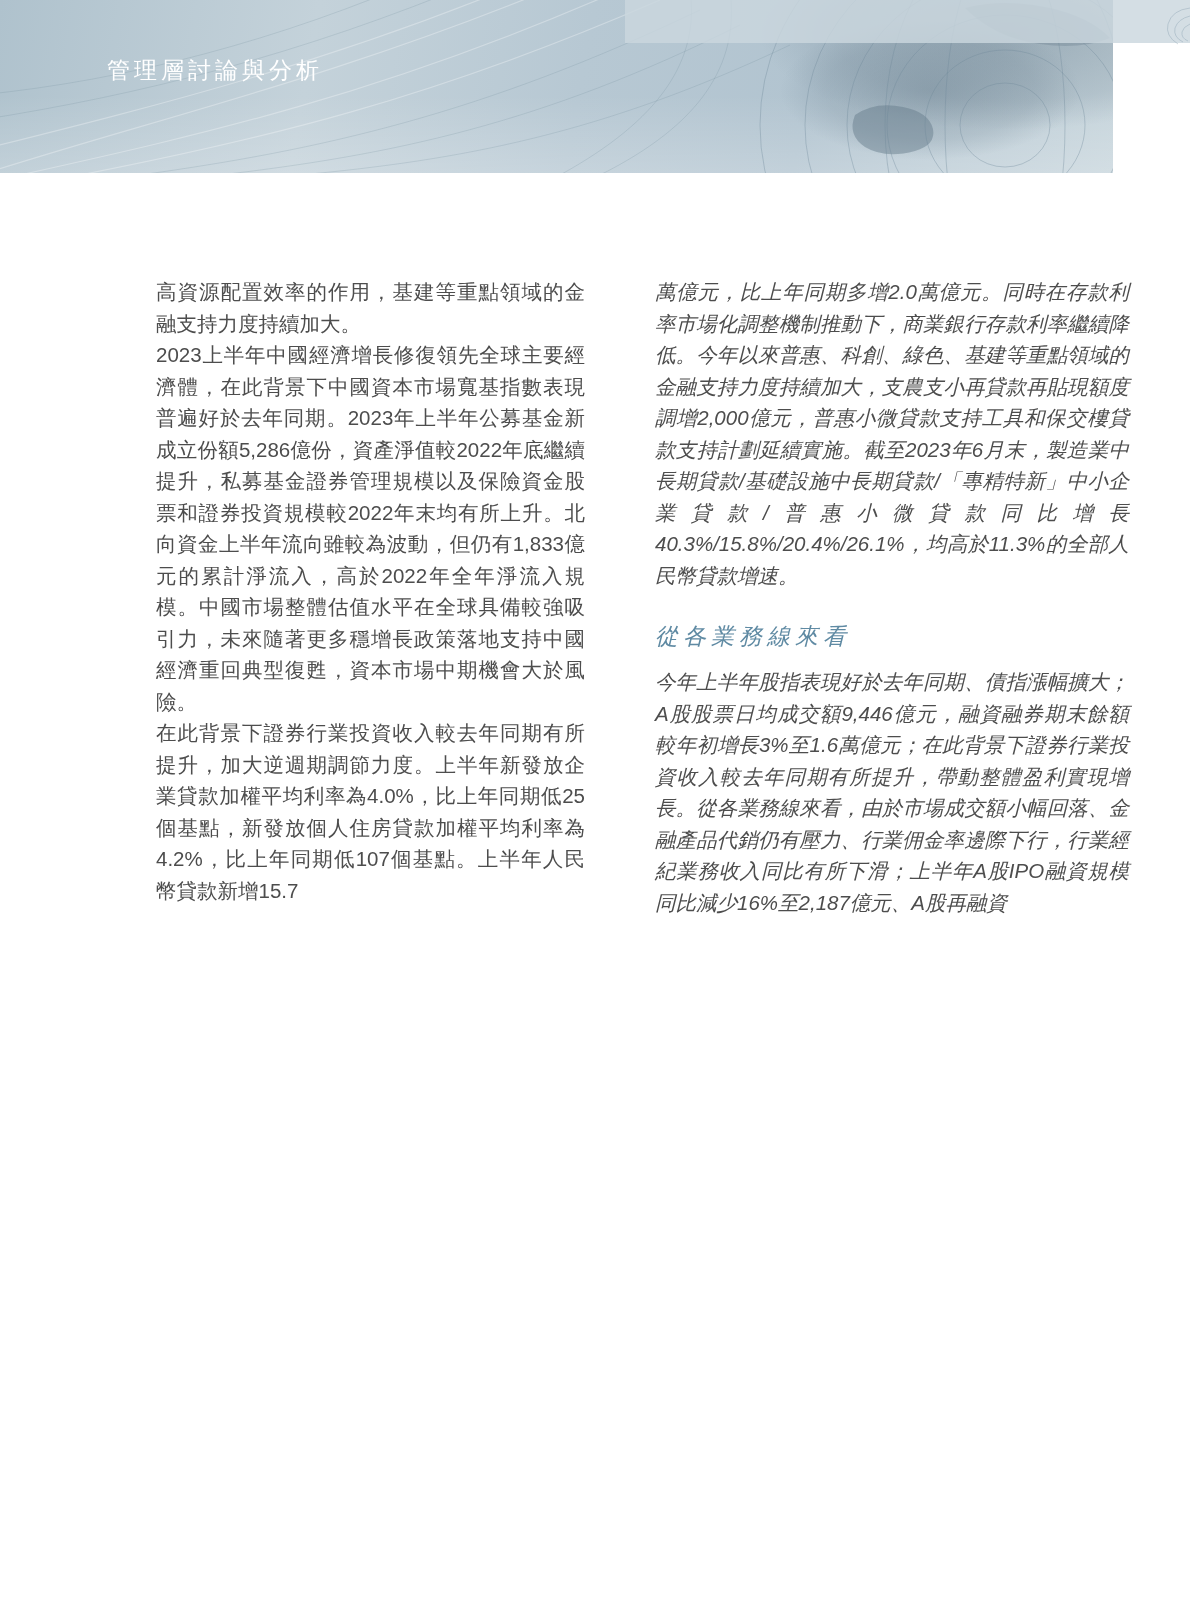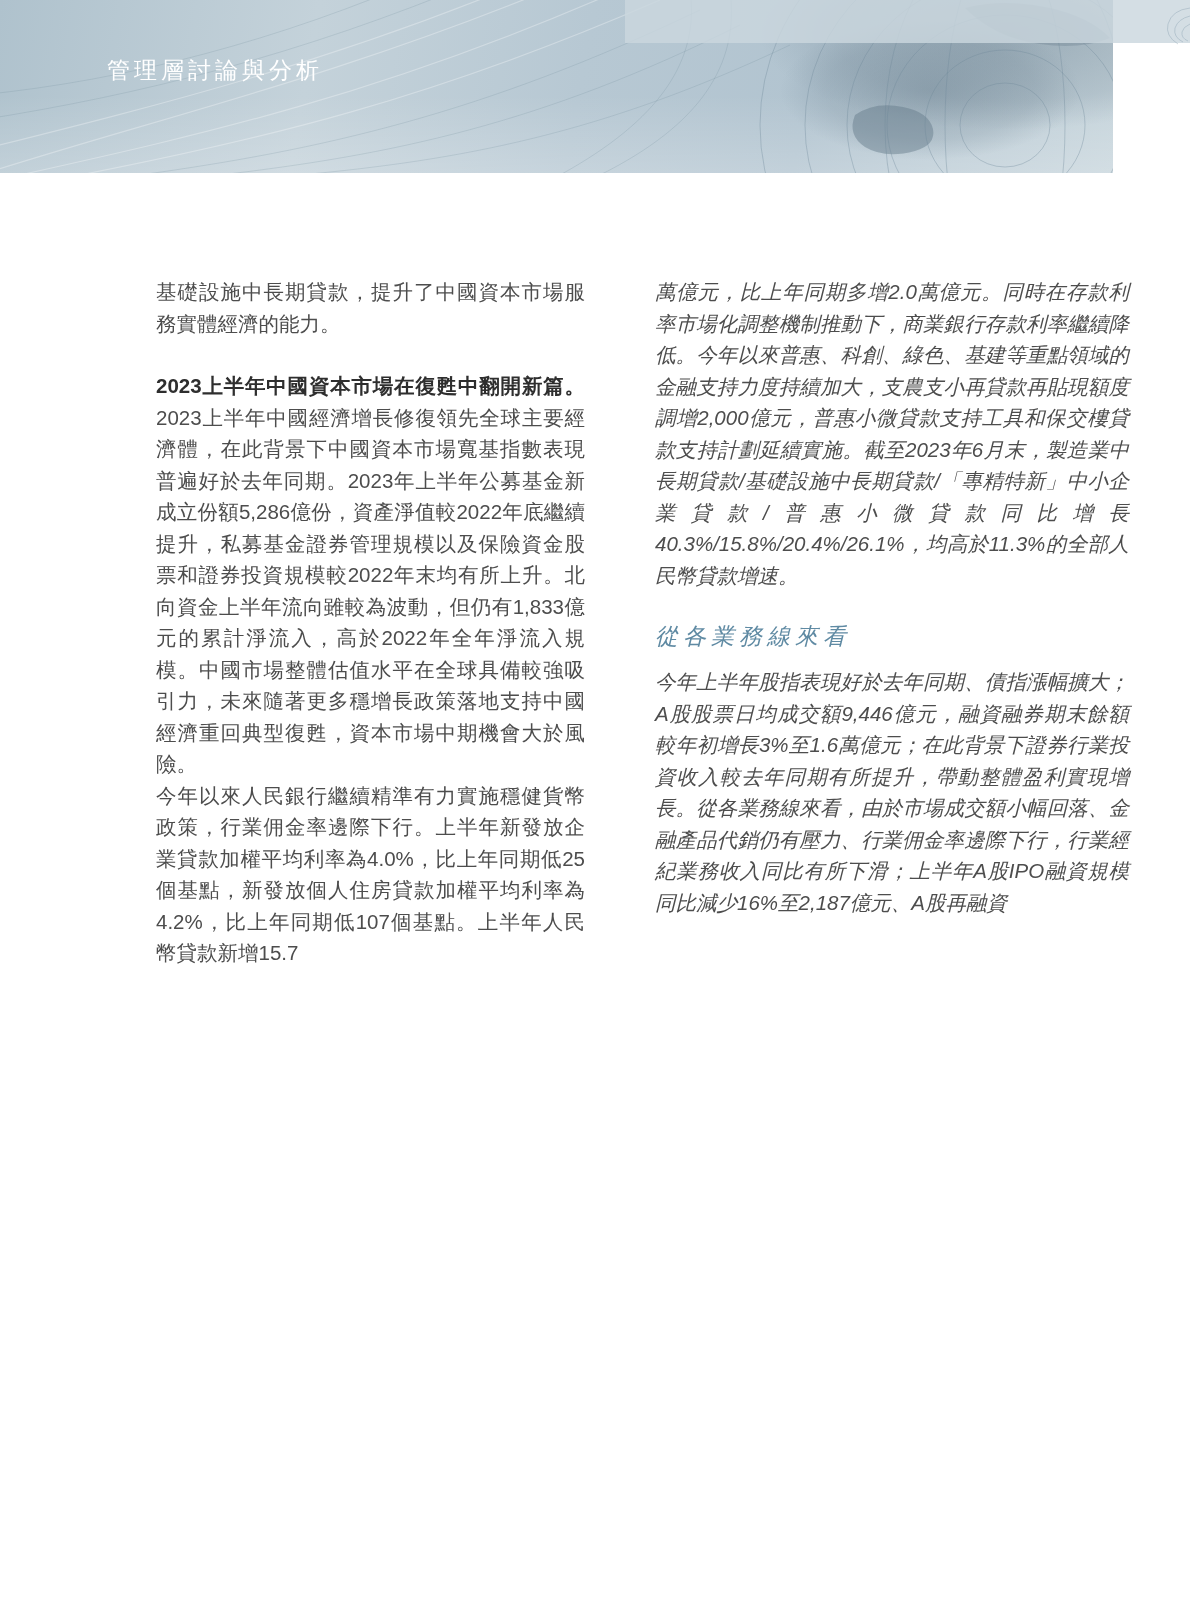--- a/index.html
+++ b/index.html
@@ -119,24 +119,23 @@
   <svg class="corner-swirl" viewBox="0 0 32 42" aria-hidden="true">
     <g fill="none" stroke="rgba(140,162,178,0.7)" stroke-width="1">
       <path d="M32 4 q-18 2 -22 16 q-3 12 10 20"></path>
       <path d="M32 12 q-12 3 -15 12 q-2 9 8 14"></path>
       <path d="M32 20 q-7 3 -8 8 q-1 6 6 9"></path>
     </g>
   </svg>
 
   <main>
     <section class="col col-left">
-      <p class="body">基礎設施中長期貸款，提升了中國資本市場服務實體經濟的能力。</p>
-      <p class="lead">2023上半年中國資本市場在復甦中翻開新篇。</p>
+      <p class="body">高資源配置效率的作用，基建等重點領域的金融支持力度持續加大。</p>
       <p class="body">2023上半年中國經濟增長修復領先全球主要經濟體，在此背景下中國資本市場寬基指數表現普遍好於去年同期。2023年上半年公募基金新成立份額5,286億份，資產淨值較2022年底繼續提升，私募基金證券管理規模以及保險資金股票和證券投資規模較2022年末均有所上升。北向資金上半年流向雖較為波動，但仍有1,833億元的累計淨流入，高於2022年全年淨流入規模。中國市場整體估值水平在全球具備較強吸引力，未來隨著更多穩增長政策落地支持中國經濟重回典型復甦，資本市場中期機會大於風險。</p>
-      <p class="body">今年以來人民銀行繼續精準有力實施穩健貨幣政策，行業佣金率邊際下行。上半年新發放企業貸款加權平均利率為4.0%，比上年同期低25個基點，新發放個人住房貸款加權平均利率為4.2%，比上年同期低107個基點。上半年人民幣貸款新增15.7</p>
+      <p class="body">在此背景下證券行業投資收入較去年同期有所提升，加大逆週期調節力度。上半年新發放企業貸款加權平均利率為4.0%，比上年同期低25個基點，新發放個人住房貸款加權平均利率為4.2%，比上年同期低107個基點。上半年人民幣貸款新增15.7</p>
     </section>
 
     <section class="col col-right">
       <p class="body">萬億元，比上年同期多增2.0萬億元。同時在存款利率市場化調整機制推動下，商業銀行存款利率繼續降低。今年以來普惠、科創、綠色、基建等重點領域的金融支持力度持續加大，支農支小再貸款再貼現額度調增2,000億元，普惠小微貸款支持工具和保交樓貸款支持計劃延續實施。截至2023年6月末，製造業中長期貸款/基礎設施中長期貸款/「專精特新」中小企業貸款/普惠小微貸款同比增長40.3%/15.8%/20.4%/26.1%，均高於11.3%的全部人民幣貸款增速。</p>
       <h2 class="section-heading">從各業務線來看</h2>
       <p class="body">今年上半年股指表現好於去年同期、債指漲幅擴大；A股股票日均成交額9,446億元，融資融券期末餘額較年初增長3%至1.6萬億元；在此背景下證券行業投資收入較去年同期有所提升，帶動整體盈利實現增長。從各業務線來看，由於市場成交額小幅回落、金融產品代銷仍有壓力、行業佣金率邊際下行，行業經紀業務收入同比有所下滑；上半年A股IPO融資規模同比減少16%至2,187億元、A股再融資</p>
     </section>
   </main>
 
   <footer>

